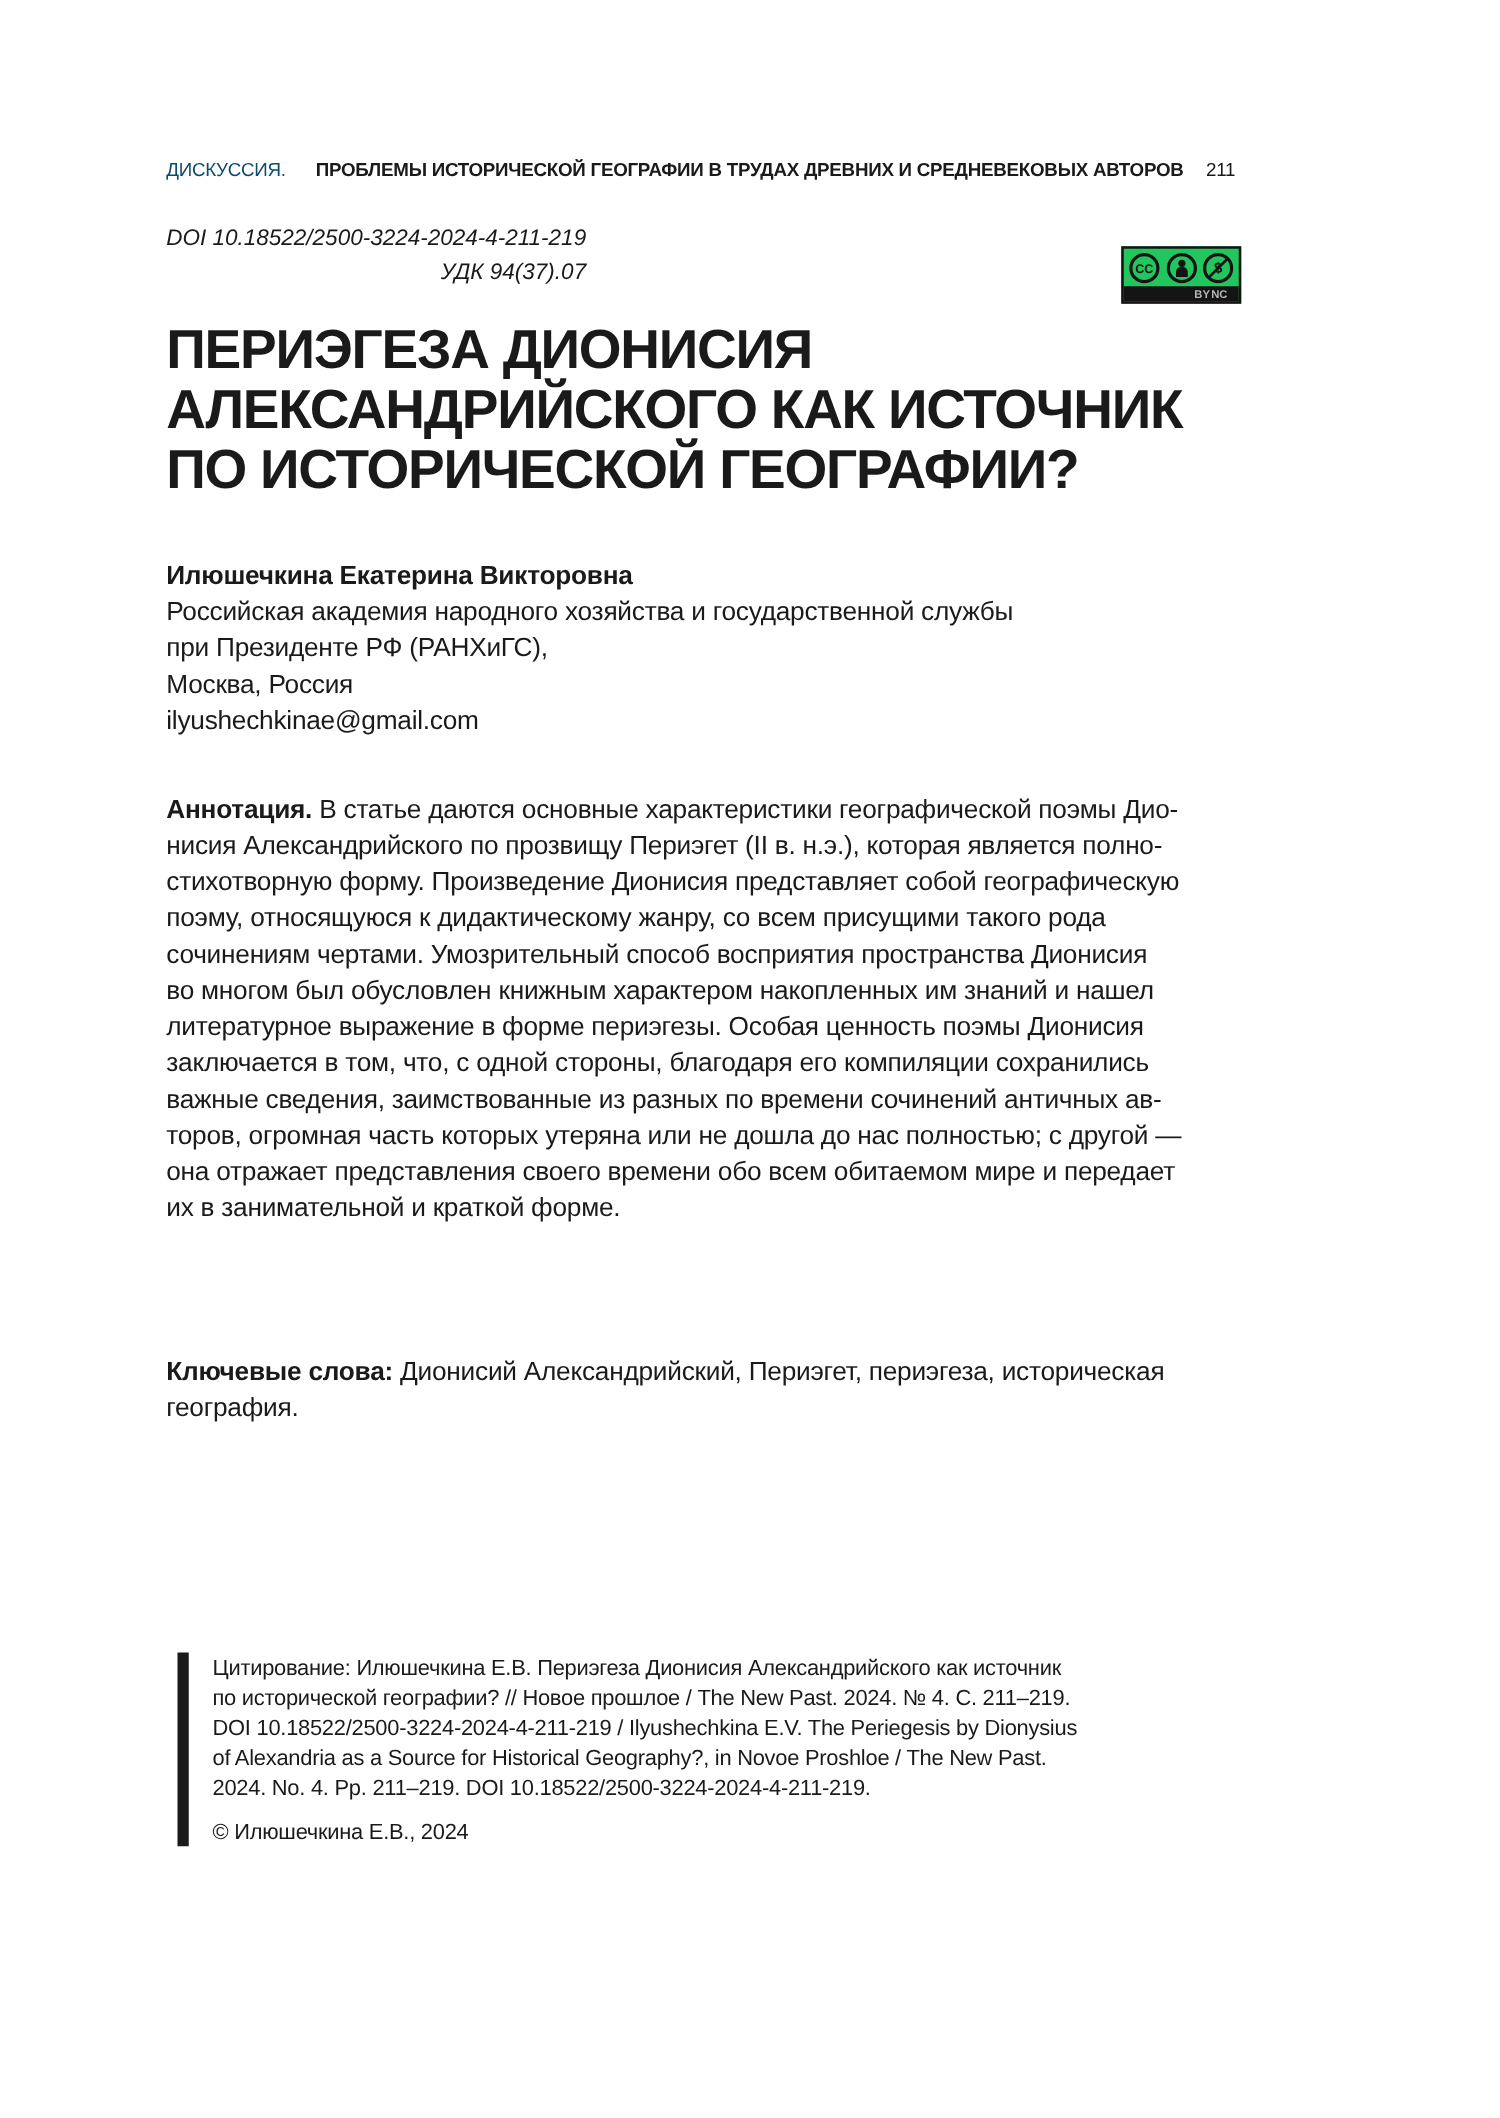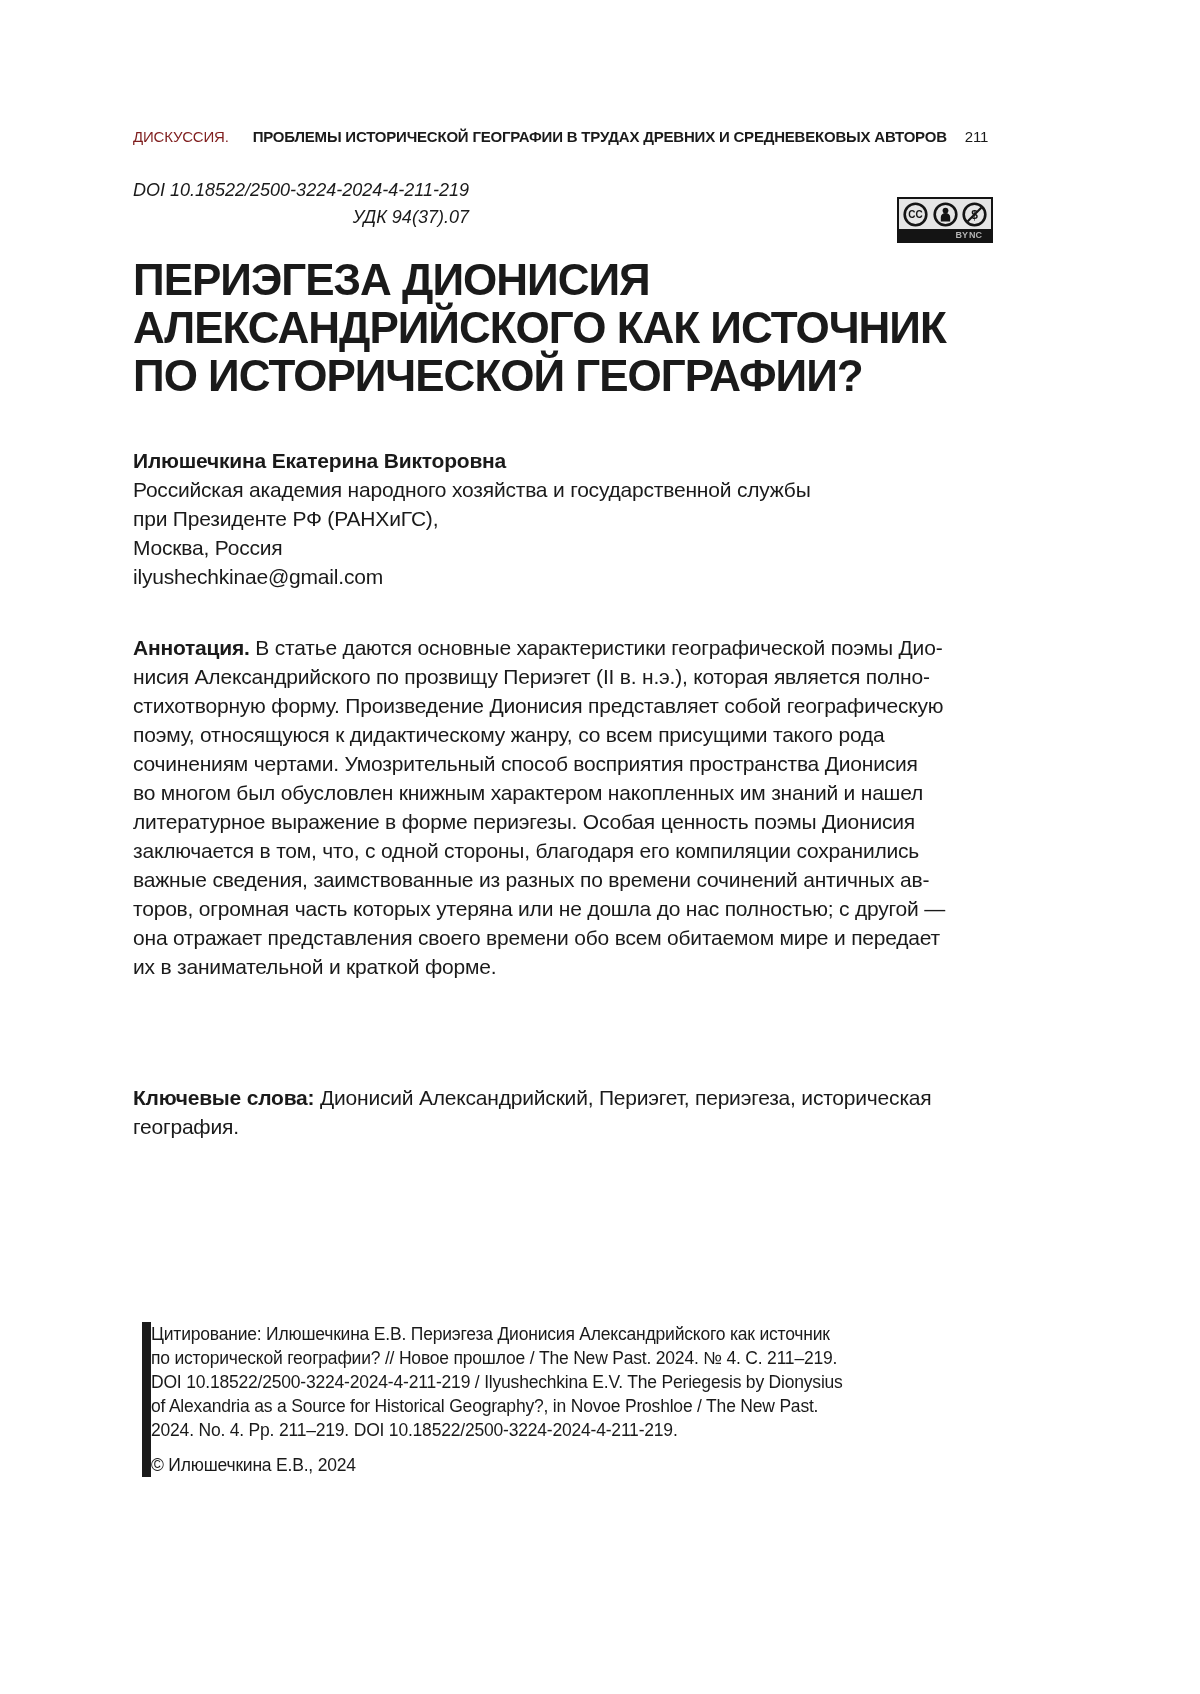--- a/index.html
+++ b/index.html
@@ -16,21 +16,21 @@
 
   
   .running-head {
     position: absolute;
     left: 133px; top: 128px;
     width: 960px;
     font-size: 15px;
     letter-spacing: -0.2px;
     white-space: nowrap;
   }
-  .rh-section { font-weight: normal; color: #7f1d1d; }
+  .rh-section { font-weight: normal; color: #0c4a6e; }
   .rh-title { font-weight: bold; margin-left: 20px; }
   .rh-page { font-weight: normal; margin-left: 14px; }
 
   
   .meta {
     position: absolute;
     left: 133px; top: 177px;
     font-style: italic;
     font-size: 18px;
     line-height: 27px;
@@ -38,21 +38,21 @@
     font-weight: 500;
     text-align: right;
   }
   .meta-line { font-weight: normal; font-style: italic; }
 
   
   .cc-badge {
     position: absolute;
     left: 897px; top: 197px;
     width: 96px; height: 46px;
-    background: #e5e5e5;
+    background: #22c55e;
     border: 2px solid #141414;
     display: flex;
     flex-direction: column;
     text-align: right;
   }
   .cc-icons {
     flex: 1;
     display: flex;
     align-items: center;
     justify-content: space-between;
@@ -96,20 +96,21 @@
   .abstract { position: absolute; left: 133px; top: 633px; width: 950px; }
 
   .keywords { position: absolute; left: 133px; top: 1083px; width: 950px; }
 
   
   .citation-block {
     position: absolute;
     left: 142px; top: 1322px;
     width: 900px;
     border-left: 9px solid #1a1a1a;
+    padding-left: 19px;
   }
   .c-line { font-size: 17.5px; line-height: 24px; letter-spacing: -0.2px; }
   .copyright {
     margin-top: 11px;
     font-size: 17.5px;
     line-height: 24px;
     letter-spacing: -0.2px;
   }
 </style>
 </head>

